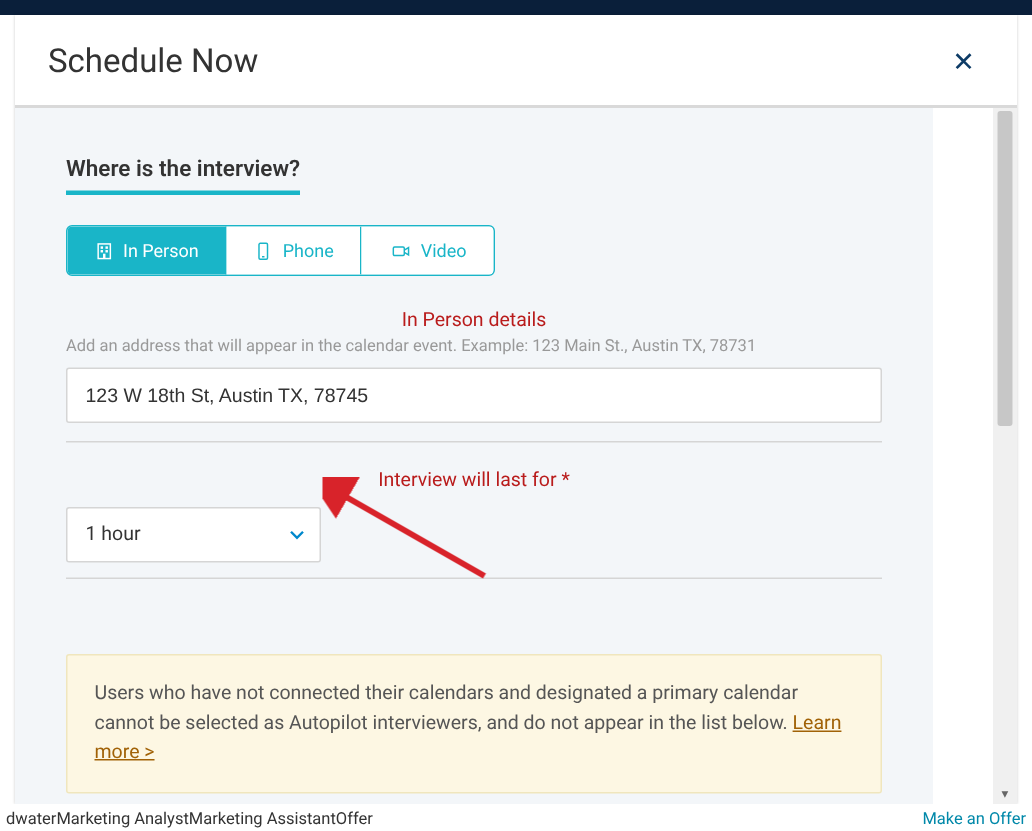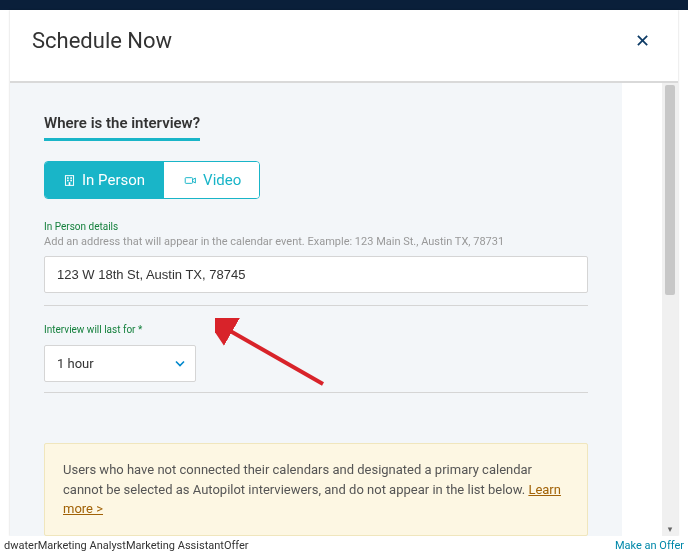--- a/index.html
+++ b/index.html
@@ -30,21 +30,21 @@
   .backdrop-bottom .offer-link { color: #0088a9; margin-left: auto; }
   .modal {
     position: absolute;
     top: 10px; left: 10px; right: 10px; bottom: 18px;
     background: #fff;
     box-shadow: 0 0 2px rgba(0,0,0,0.2);
     display: flex;
     flex-direction: column;
   }
   .modal-header {
-    padding: 18px 22px 28px 22px;
+    padding: 18px 22px 16px 22px;
     border-bottom: 2px solid #d9d9d9;
     display: flex;
     align-items: center;
     justify-content: space-between;
   }
   .modal-title {
     font-size: 22px;
     font-weight: 400;
     color: #333;
   }
@@ -102,39 +102,40 @@
     display: flex;
     border: 1px solid #19b5c8;
     border-radius: 4px;
     overflow: hidden;
     width: fit-content;
     background: #fff;
     margin-bottom: 22px;
   }
   .tab {
     padding: 9px 18px;
-    font-size: 15px;
+    font-size: 12px;
     color: #19b5c8;
     cursor: pointer;
     display: flex;
     align-items: center;
     gap: 6px;
     border-right: 1px solid #19b5c8;
     background: #fff;
   }
   .tab:last-child { border-right: none; padding-left: 20px; }
   .tab.active {
     background: #19b5c8;
     color: #fff;
   }
   .tab svg { width: 13px; height: 13px; }
   .field-label {
-    font-size: 10px;
-    color: #15803d;
+    font-size: 13px;
+    color: #b91c1c;
     margin-bottom: 3px;
+    text-align: center;
   }
   .field-hint {
     font-size: 11px;
     color: #999;
     margin-bottom: 8px;
   }
   .text-input {
     width: 100%;
     border: 1px solid #d5d5d5;
     background: #fff;
@@ -144,21 +145,21 @@
     border-radius: 2px;
     margin-bottom: 10px;
   }
   .divider-line {
     border: none;
     border-top: 1px solid #d5d5d5;
     margin: 2px 0 18px 0;
   }
   .select-wrap {
     position: relative;
-    width: 152px;
+    width: 170px;
     margin-bottom: 10px;
   }
   .select-box {
     width: 100%;
     border: 1px solid #d5d5d5;
     background: #fff;
     padding: 10px 30px 10px 12px;
     font-size: 13px;
     color: #333;
     border-radius: 2px;
@@ -216,20 +217,27 @@
               <rect x="5" y="4" width="2" height="2"></rect>
               <rect x="9" y="4" width="2" height="2"></rect>
               <rect x="5" y="7" width="2" height="2"></rect>
               <rect x="9" y="7" width="2" height="2"></rect>
               <rect x="7" y="10" width="2" height="4"></rect>
             </svg>
           <span>In Person</span>
         </div>
         <div class="tab">
           <svg viewBox="0 0 16 16" fill="none" stroke="currentColor" stroke-width="1.2">
+              <rect x="4.5" y="1.5" width="7" height="13" rx="1"></rect>
+              <line x1="7" y1="12.5" x2="9" y2="12.5"></line>
+            </svg>
+          <span>Phone</span>
+        </div>
+        <div class="tab">
+          <svg viewBox="0 0 16 16" fill="none" stroke="currentColor" stroke-width="1.2">
               <rect x="1.5" y="4.5" width="9" height="7" rx="1"></rect>
               <path d="M10.5 7 L14 5 V11 L10.5 9"></path>
             </svg>
           <span>Video</span>
         </div>
       </div>
 
       <div class="field-label">In Person details</div>
       <div class="field-hint">Add an address that will appear in the calendar event. Example: 123 Main St., Austin TX, 78731</div>
       <input class="text-input" type="text" value="123 W 18th St, Austin TX, 78745" style="">

